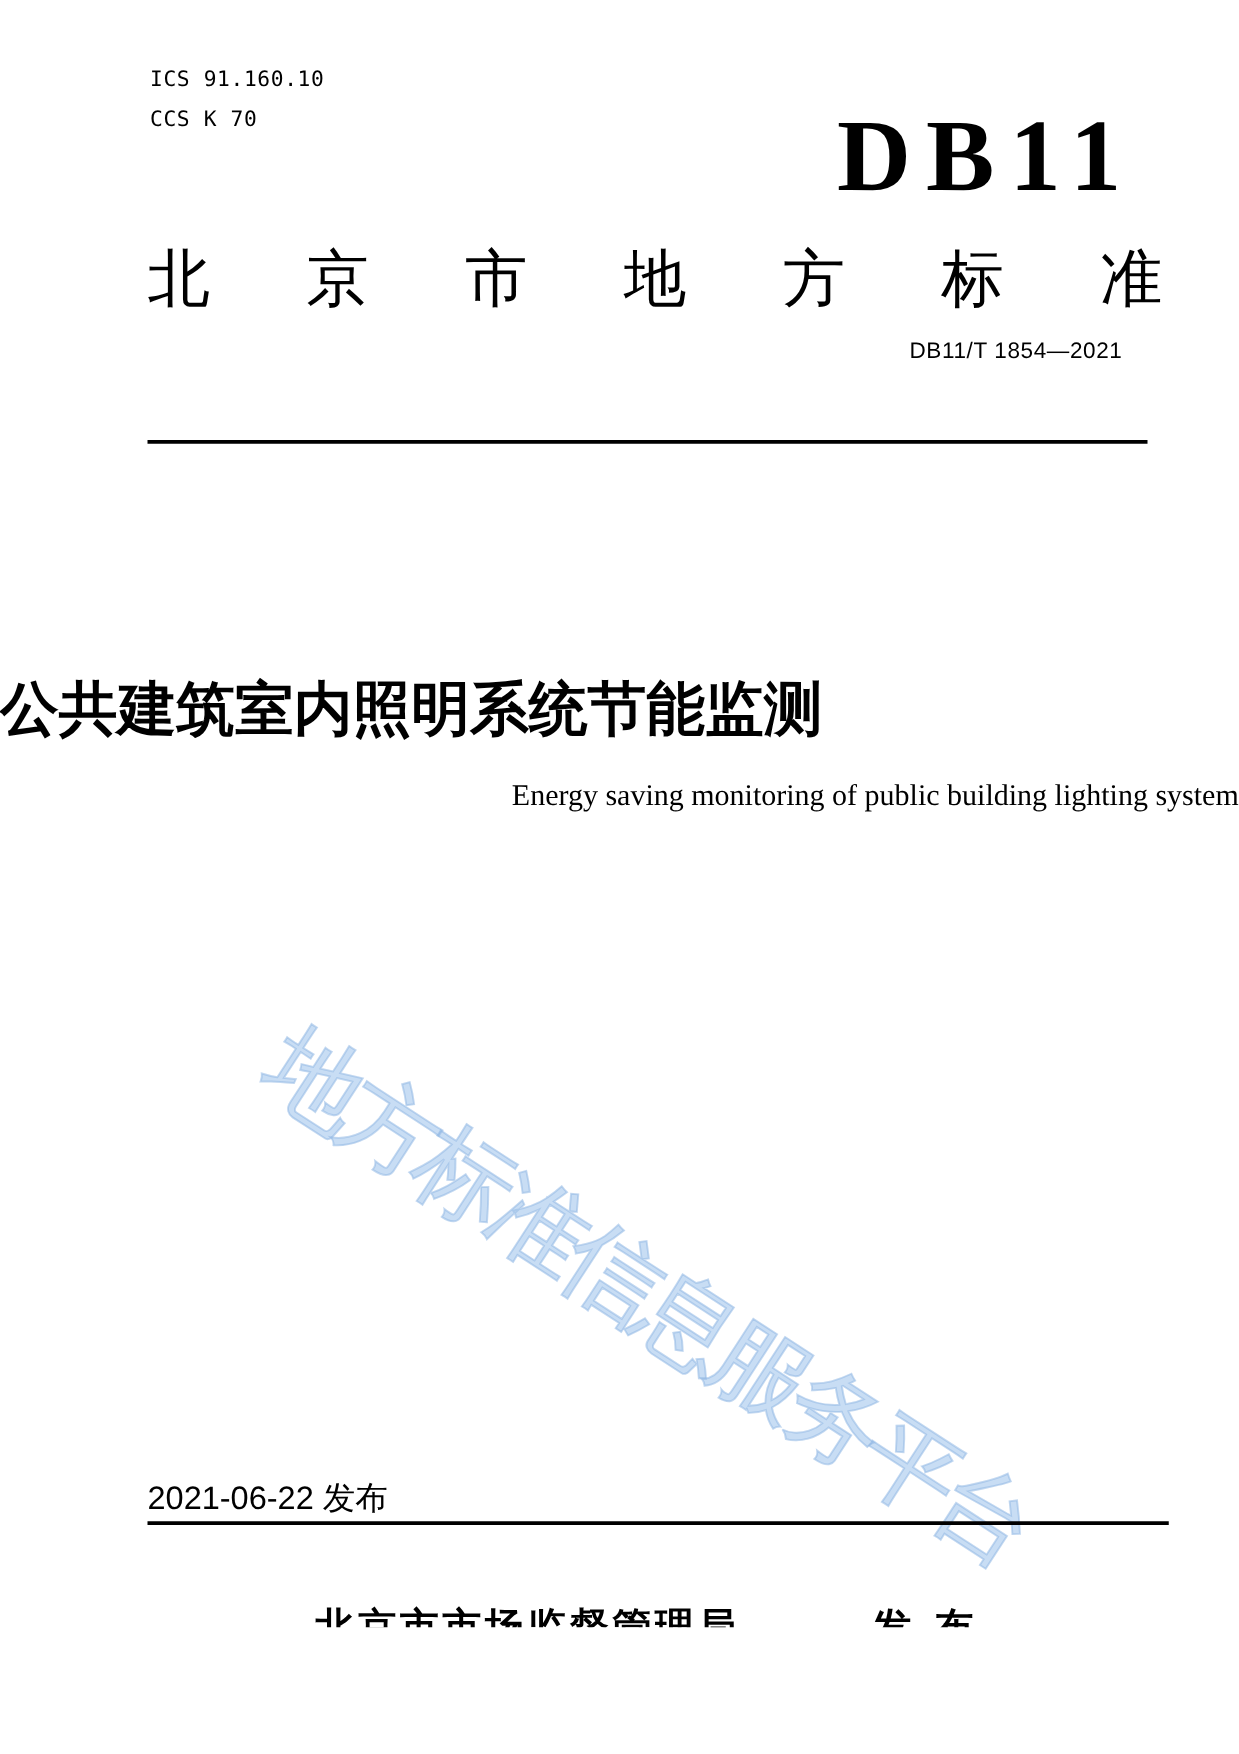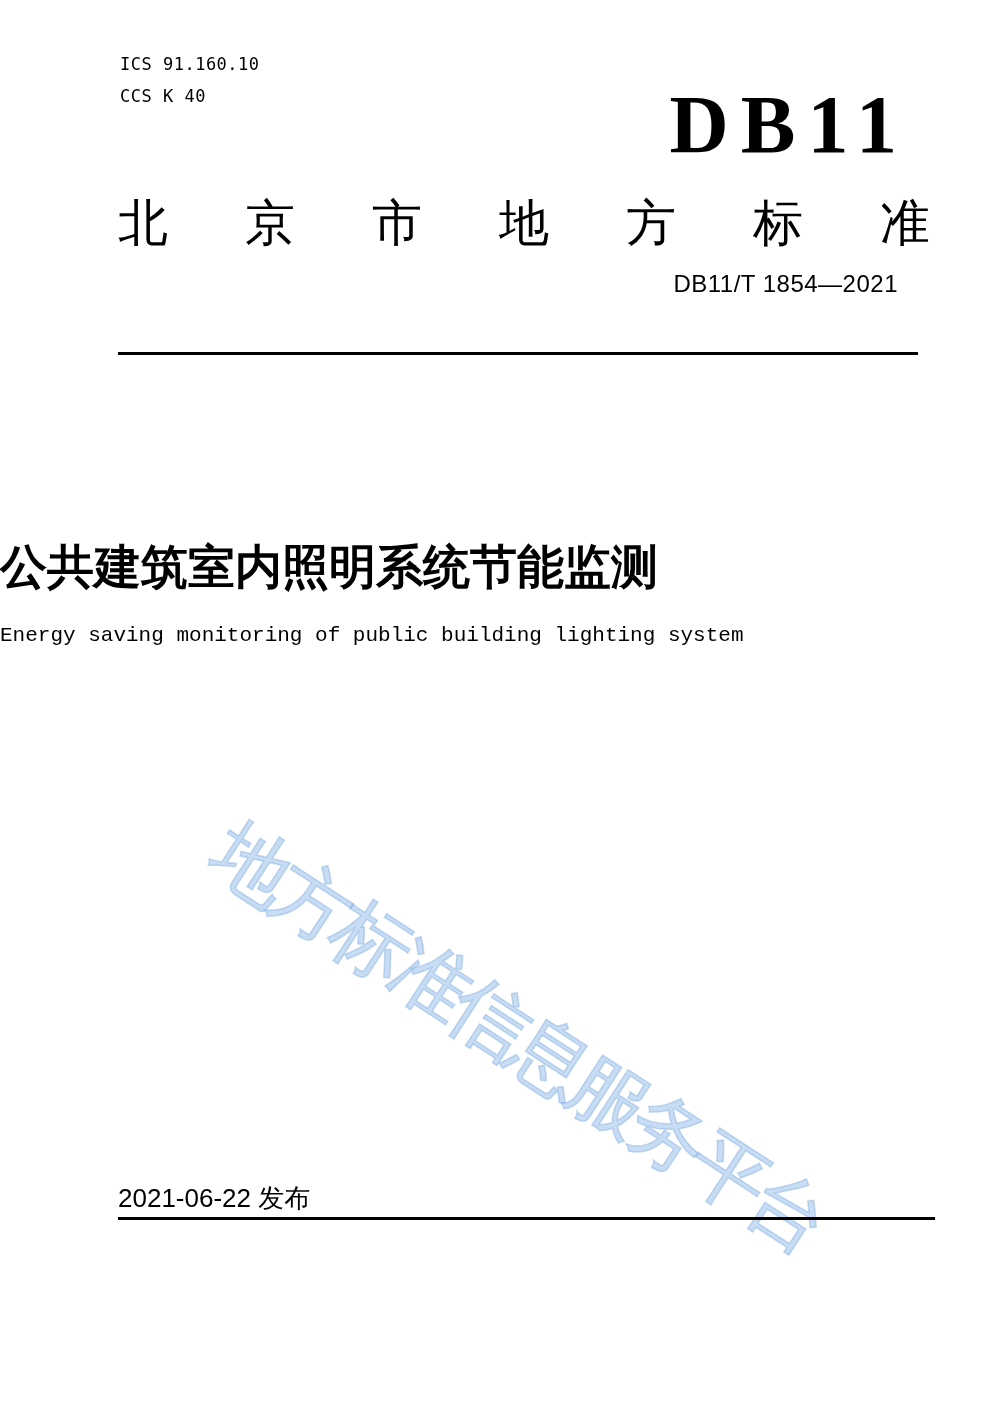--- a/index.html
+++ b/index.html
@@ -52,21 +52,21 @@
     font-weight: 500;
     display: flex;
     justify-content: space-between;
     white-space: nowrap;
   }
 
   .std-num {
     position: absolute;
     top: 270px;
     right: 93px;
-    font-size: 24px;
+    font-size: 18px;
     letter-spacing: 0.5px;
     white-space: nowrap;
   }
 
   .rule { position: absolute; background: #000; height: 3px; }
   .rule-top { left: 118px; width: 800px; top: 352px; }
   .rule-bottom { left: 118px; width: 817px; top: 1217px; }
 
   .title-cn {
     position: absolute;
@@ -76,23 +76,23 @@
     font-size: 47px;
     font-weight: 700;
     letter-spacing: 0px;
     white-space: nowrap;
   }
 
   .title-en {
     position: absolute;
     left: 0; right: 0;
     top: 624px;
-    text-align: left;
-    font-family: Liberation Mono, monospace;
-    font-size: 21px;
+    text-align: right;
+    font-family: Liberation Serif, serif;
+    font-size: 24px;
     letter-spacing: 0;
     white-space: nowrap;
   }
 
   
   .watermark {
     position: absolute;
     left: 248px;
     top: 800px;
     font-size: 78px;
@@ -165,21 +165,21 @@
     white-space: nowrap;
   }
 </style>
 </head>
 <body>
 
 <div class="page">
 
   <div class="ics-block">
     <div>ICS 91.160.10</div>
-    <div>CCS K 40</div>
+    <div>CCS K 70</div>
   </div>
 
   <div class="db11">DB11</div>
 
   <div class="std-type">
       <span>北</span>
       <span>京</span>
       <span>市</span>
       <span>地</span>
       <span>方</span>
@@ -196,20 +196,24 @@
   <div class="title-en">Energy saving monitoring of public building lighting system</div>
 
   <div class="watermark">地方标准信息服务平台</div>
 
   <div class="dates-row">
     <span>2021-06-22 发布</span>
   </div>
 
   <div class="rule rule-bottom"></div>
 
+  <div class="publisher-row">
+    <span class="publisher">北京市市场监督管理局</span>
+    <span class="publish-label">发 布</span>
+  </div>
 
   <div class="footer-logo">
     <svg width="64" height="62" viewBox="0 0 64 62">
       <defs>
         <linearGradient id="starGray" x1="0" y1="0" x2="1" y2="1">
           <stop offset="0" stop-color="#b9b9b9"></stop>
           <stop offset="1" stop-color="#8f8f8f"></stop>
         </linearGradient>
       </defs>
       <path d="M 31,4 L 38,21 L 58,20 L 42,33 L 50,54 L 31,41 L 12,53 L 19,33 L 2,23 L 24,21 Z" fill="url(#starGray)"></path>

